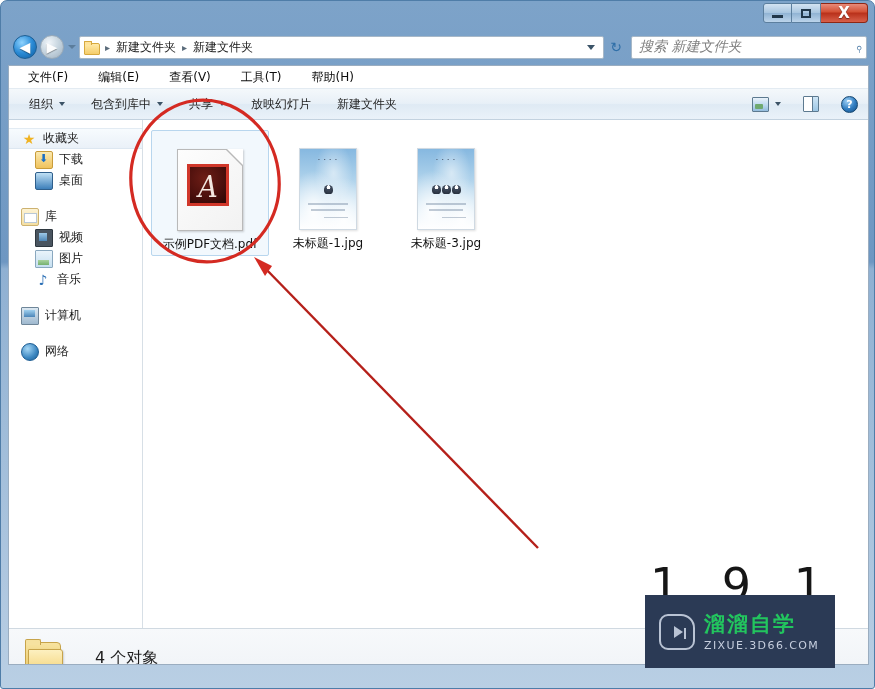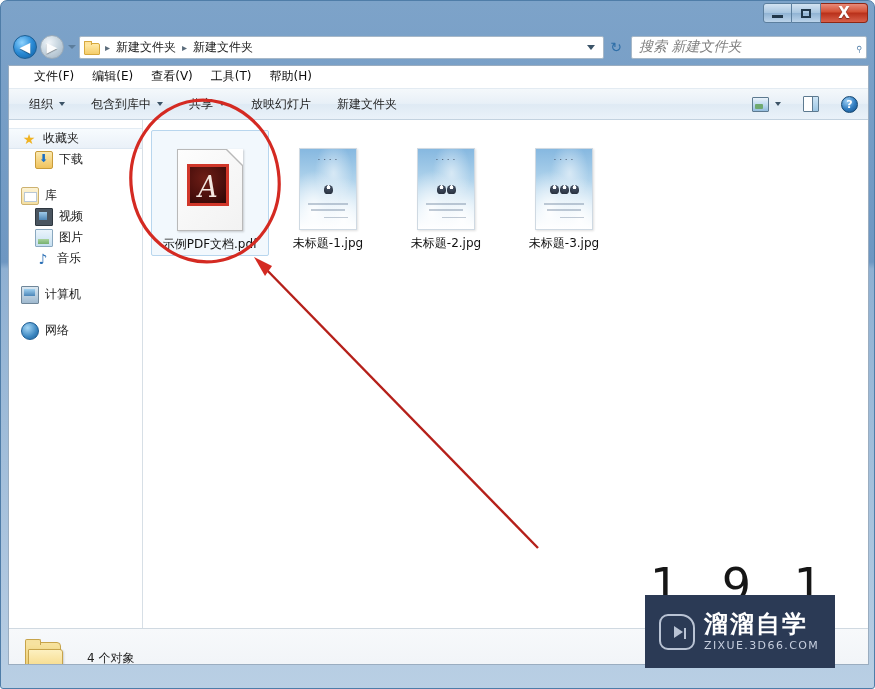--- a/index.html
+++ b/index.html
@@ -189,22 +189,23 @@
     background: #ffffff;
     border: 1px solid #9aadc0;
     box-sizing: border-box;
     overflow: hidden;
   }
 
   
   #menubar {
     height: 22px;
     background: #ffffff;
-    display: flex; align-items: flex-start;
-    padding-left: 16px;
+    display: flex; align-items: center;
+    padding-left: 10px;
+    gap: 12px;
   }
   .menuitem {
     font-size: 12px; color: #0d0d0d;
     padding: 2px 9px;
     cursor: default;
   }
 
   
   #toolbar {
     height: 30px;
@@ -485,22 +486,22 @@
     background: #f6e2a0; border: 1px solid #c7a44b; border-bottom: none;
     border-radius: 2px 2px 0 0;
   }
   .status-folder .front {
     position: absolute; left: 5px; top: 10px; width: 33px; height: 23px;
     background: linear-gradient(to bottom,#fdf0c0,#f3d379);
     border: 1px solid #c7a44b; border-radius: 1px 3px 3px 1px;
     box-shadow: 1px 1px 2px rgba(0,0,0,0.16);
   }
   .status-text {
-    font-size: 12px; color: #1f1f1f;
-    margin-left: 22px;
+    font-size: 16px; color: #1f1f1f;
+    margin-left: 30px;
   }
 
   
   #annotation-layer {
     position: absolute; left: 0; top: 0;
     width: 875px; height: 689px;
     pointer-events: none;
   }
 
   
@@ -538,21 +539,21 @@
     border-top: 6px solid transparent;
     border-bottom: 6px solid transparent;
     margin-left: 3px;
   }
   .wm-logo .bar {
     position: absolute; right: 7px; top: 12px;
     width: 2px; height: 11px; background: #b9c3d4;
   }
   .wm-text { margin-left: 9px; }
   .wm-main {
-    font-size: 24px; color: #ffffff; letter-spacing: 2px;
+    font-size: 21px; color: #22c55e; letter-spacing: 2px;
     line-height: 25px; font-weight: bold;
   }
   .wm-sub {
     font-size: 11px; color: #c6cede; letter-spacing: 1.4px;
     margin-top: 2px;
   }
 </style>
 </head>
 <body>
 
@@ -653,20 +654,24 @@
       <div id="navpane">
 
         <div class="navgroup">
           <div class="navrow header selected">
             <span class="nicon ic-star">★</span>
             <span class="lbl">收藏夹</span>
           </div>
           <div class="navrow child">
             <span class="nicon ic-download"></span>
             <span class="lbl">下载</span>
+          </div>
+          <div class="navrow child">
+            <span class="nicon ic-desktop"></span>
+            <span class="lbl">桌面</span>
           </div>
         </div>
 
         <div class="navspacer"></div>
 
         <div class="navgroup">
           <div class="navrow header">
             <span class="nicon ic-lib"></span>
             <span class="lbl">库</span>
           </div>
@@ -727,35 +732,20 @@
                   <div class="fig"></div>
                 </div>
                 <div class="line l1"></div>
                 <div class="line l2"></div>
                 <div class="line l3"></div>
               </div>
             </div>
             <div class="filelabel">未标题-1.jpg</div>
           </div>
 
-          <div class="fileitem">
-            <div class="thumbwrap">
-              <div class="jpg-thumb">
-                <div class="tt">• • • •</div>
-                <div class="figs">
-                  <div class="fig"></div>
-                  <div class="fig"></div>
-                </div>
-                <div class="line l1"></div>
-                <div class="line l2"></div>
-                <div class="line l3"></div>
-              </div>
-            </div>
-            <div class="filelabel">未标题-2.jpg</div>
-          </div>
 
           <div class="fileitem">
             <div class="thumbwrap">
               <div class="jpg-thumb">
                 <div class="tt">• • • •</div>
                 <div class="figs">
                   <div class="fig"></div>
                   <div class="fig"></div>
                   <div class="fig"></div>
                 </div>

